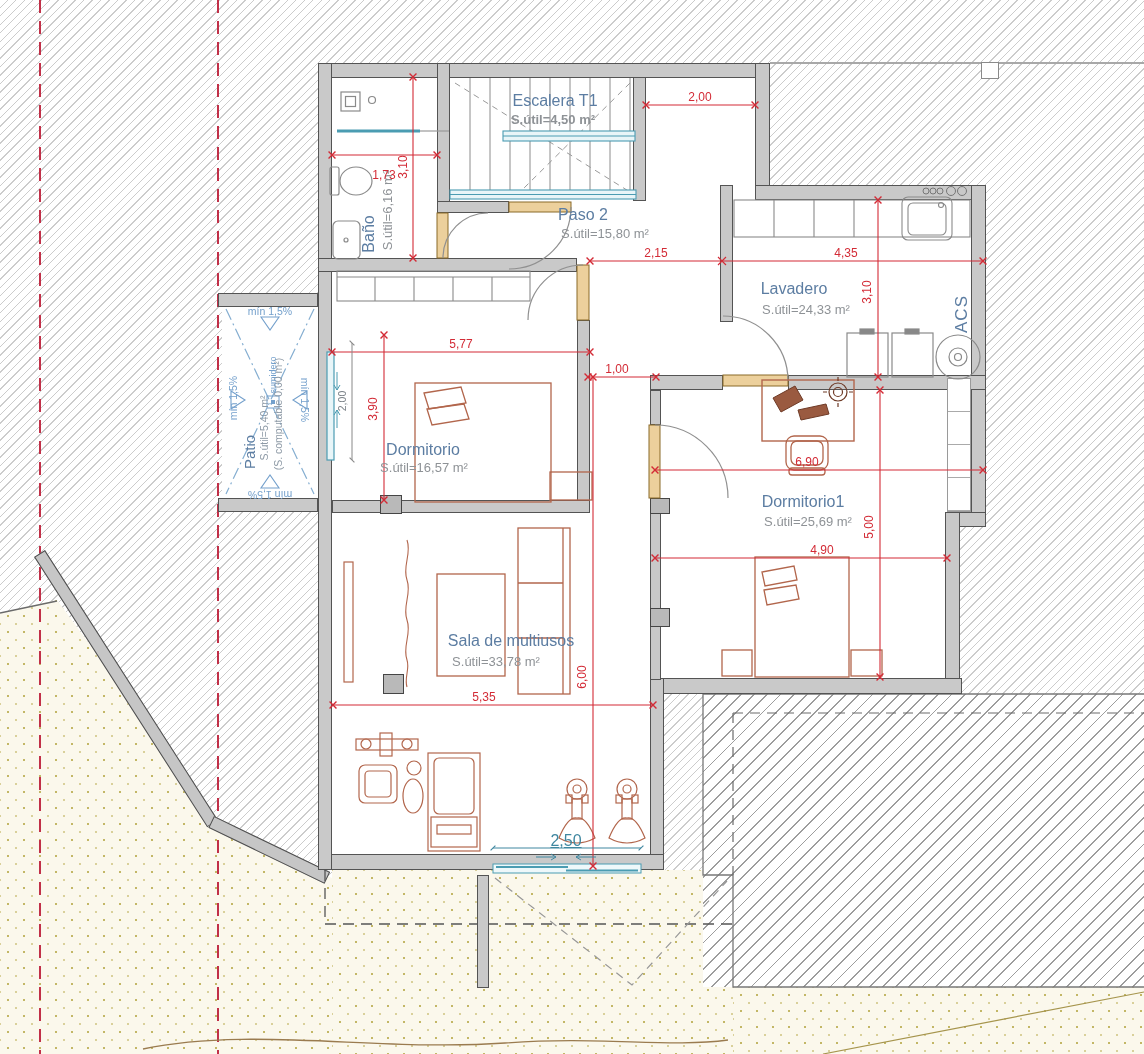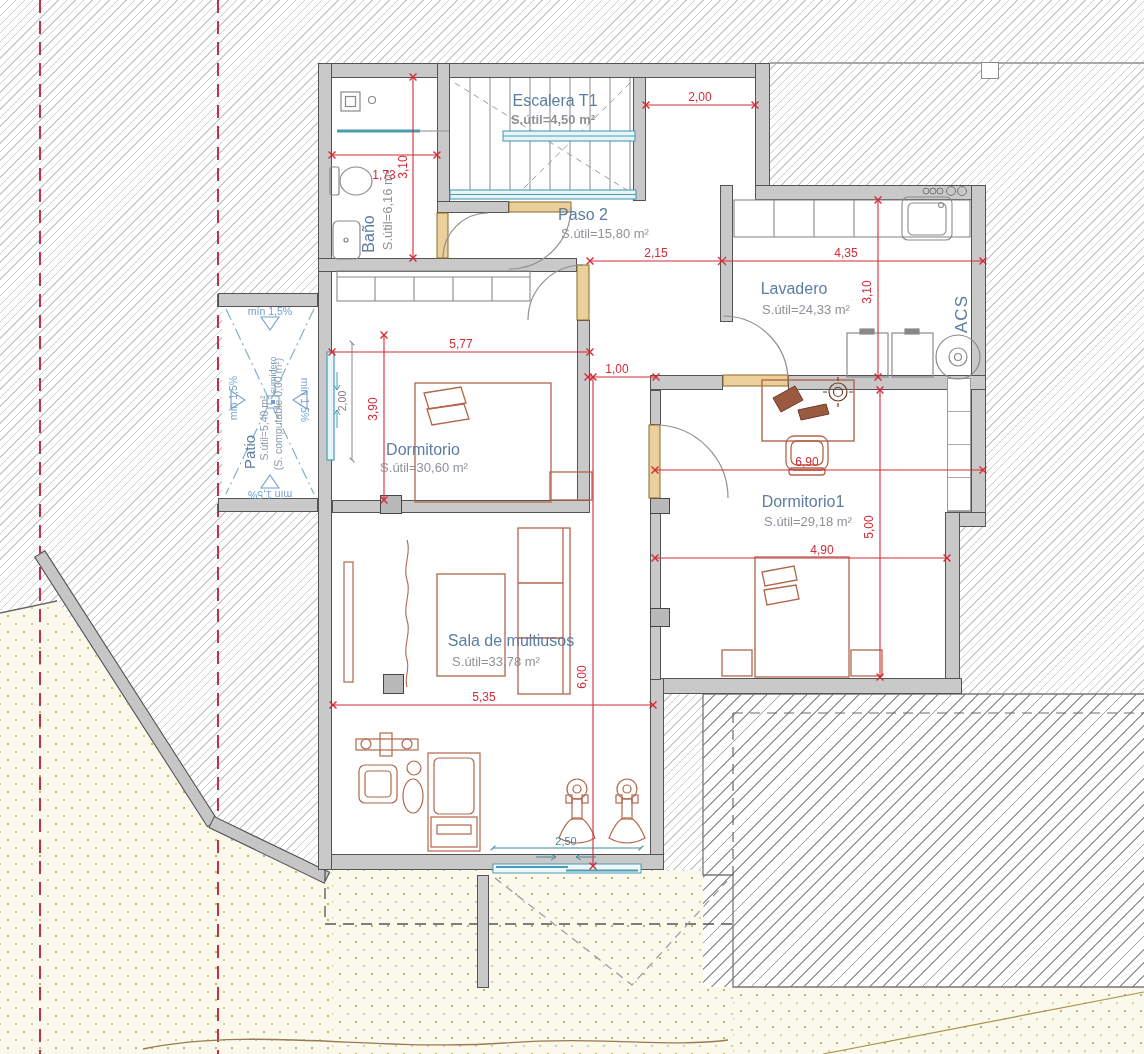--- a/index.html
+++ b/index.html
@@ -31,21 +31,21 @@
   svg.lay{position:absolute;left:0;top:0;}
   .t,.tv,.tv90,.tv180{position:absolute;white-space:nowrap;line-height:1;}
   .t{transform:translate(-50%,-50%);}
   .tv{transform:translate(-50%,-50%) rotate(-90deg);}
   .tv90{transform:translate(-50%,-50%) rotate(90deg);}
   .tv180{transform:translate(-50%,-50%) rotate(180deg);}
   .rn{color:#5c7da2;font-size:16px;}
   .ra{color:#8e9296;font-size:13px;}
   .dm{color:#d32b36;font-size:12px;}
   .dmg{color:#7b8288;font-size:10.5px;}
-  .dmb{color:#3f87a0;font-size:11px;}
+  .dmb{color:#3f87a0;font-size:16px;text-decoration:underline;}
   .pb{color:#74a0cc;font-size:10.5px;}
   .pn{color:#5c7da2;font-size:15px;}
   .pa{color:#8e9aa6;font-size:10.5px;}
   .acs{color:#5c7da2;font-size:17px;letter-spacing:1px;}
 </style>
 </head>
 <body>
 
 <div id="canvas">
 
@@ -325,23 +325,23 @@
 
   <span class="t rn" style="left:555px;top:101px;">Escalera T1</span>
   <span class="t ra" style="left:553px;top:119px;font-weight:bold;">S.útil=4,50 m²</span>
   <span class="t rn" style="left:583px;top:215px;">Paso 2</span>
   <span class="t ra" style="left:605px;top:233px;">S.útil=15,80 m²</span>
   <span class="tv rn" style="left:369px;top:234px;">Baño</span>
   <span class="tv ra" style="left:387px;top:210px;">S.útil=6,16 m²</span>
   <span class="t rn" style="left:794px;top:289px;">Lavadero</span>
   <span class="t ra" style="left:806px;top:309px;">S.útil=24,33 m²</span>
   <span class="t rn" style="left:423px;top:450px;">Dormitorio</span>
-  <span class="t ra" style="left:424px;top:467px;">S.útil=30,60 m²</span>
+  <span class="t ra" style="left:424px;top:467px;">S.útil=16,57 m²</span>
   <span class="t rn" style="left:803px;top:502px;">Dormitorio1</span>
-  <span class="t ra" style="left:808px;top:521px;">S.útil=29,18 m²</span>
+  <span class="t ra" style="left:808px;top:521px;">S.útil=25,69 m²</span>
   <span class="t rn" style="left:511px;top:641px;">Sala de multiusos</span>
   <span class="t ra" style="left:496px;top:661px;">S.útil=33,78 m²</span>
 
   <span class="tv pn" style="left:249px;top:452px;">Patio</span>
   <span class="tv pa" style="left:264px;top:428px;">S.útil=5,40 m²</span>
   <span class="tv pa" style="left:278px;top:414px;">(S. computable 0,00 m²)</span>
   <span class="tv pb" style="left:273px;top:375px;font-size:9px;">sumidero</span>
   <span class="t pb" style="left:270px;top:311px;">mín 1,5%</span>
   <span class="tv pb" style="left:233px;top:398px;">mín 1,5%</span>
   <span class="tv90 pb" style="left:305px;top:400px;">mín 1,5%</span>

